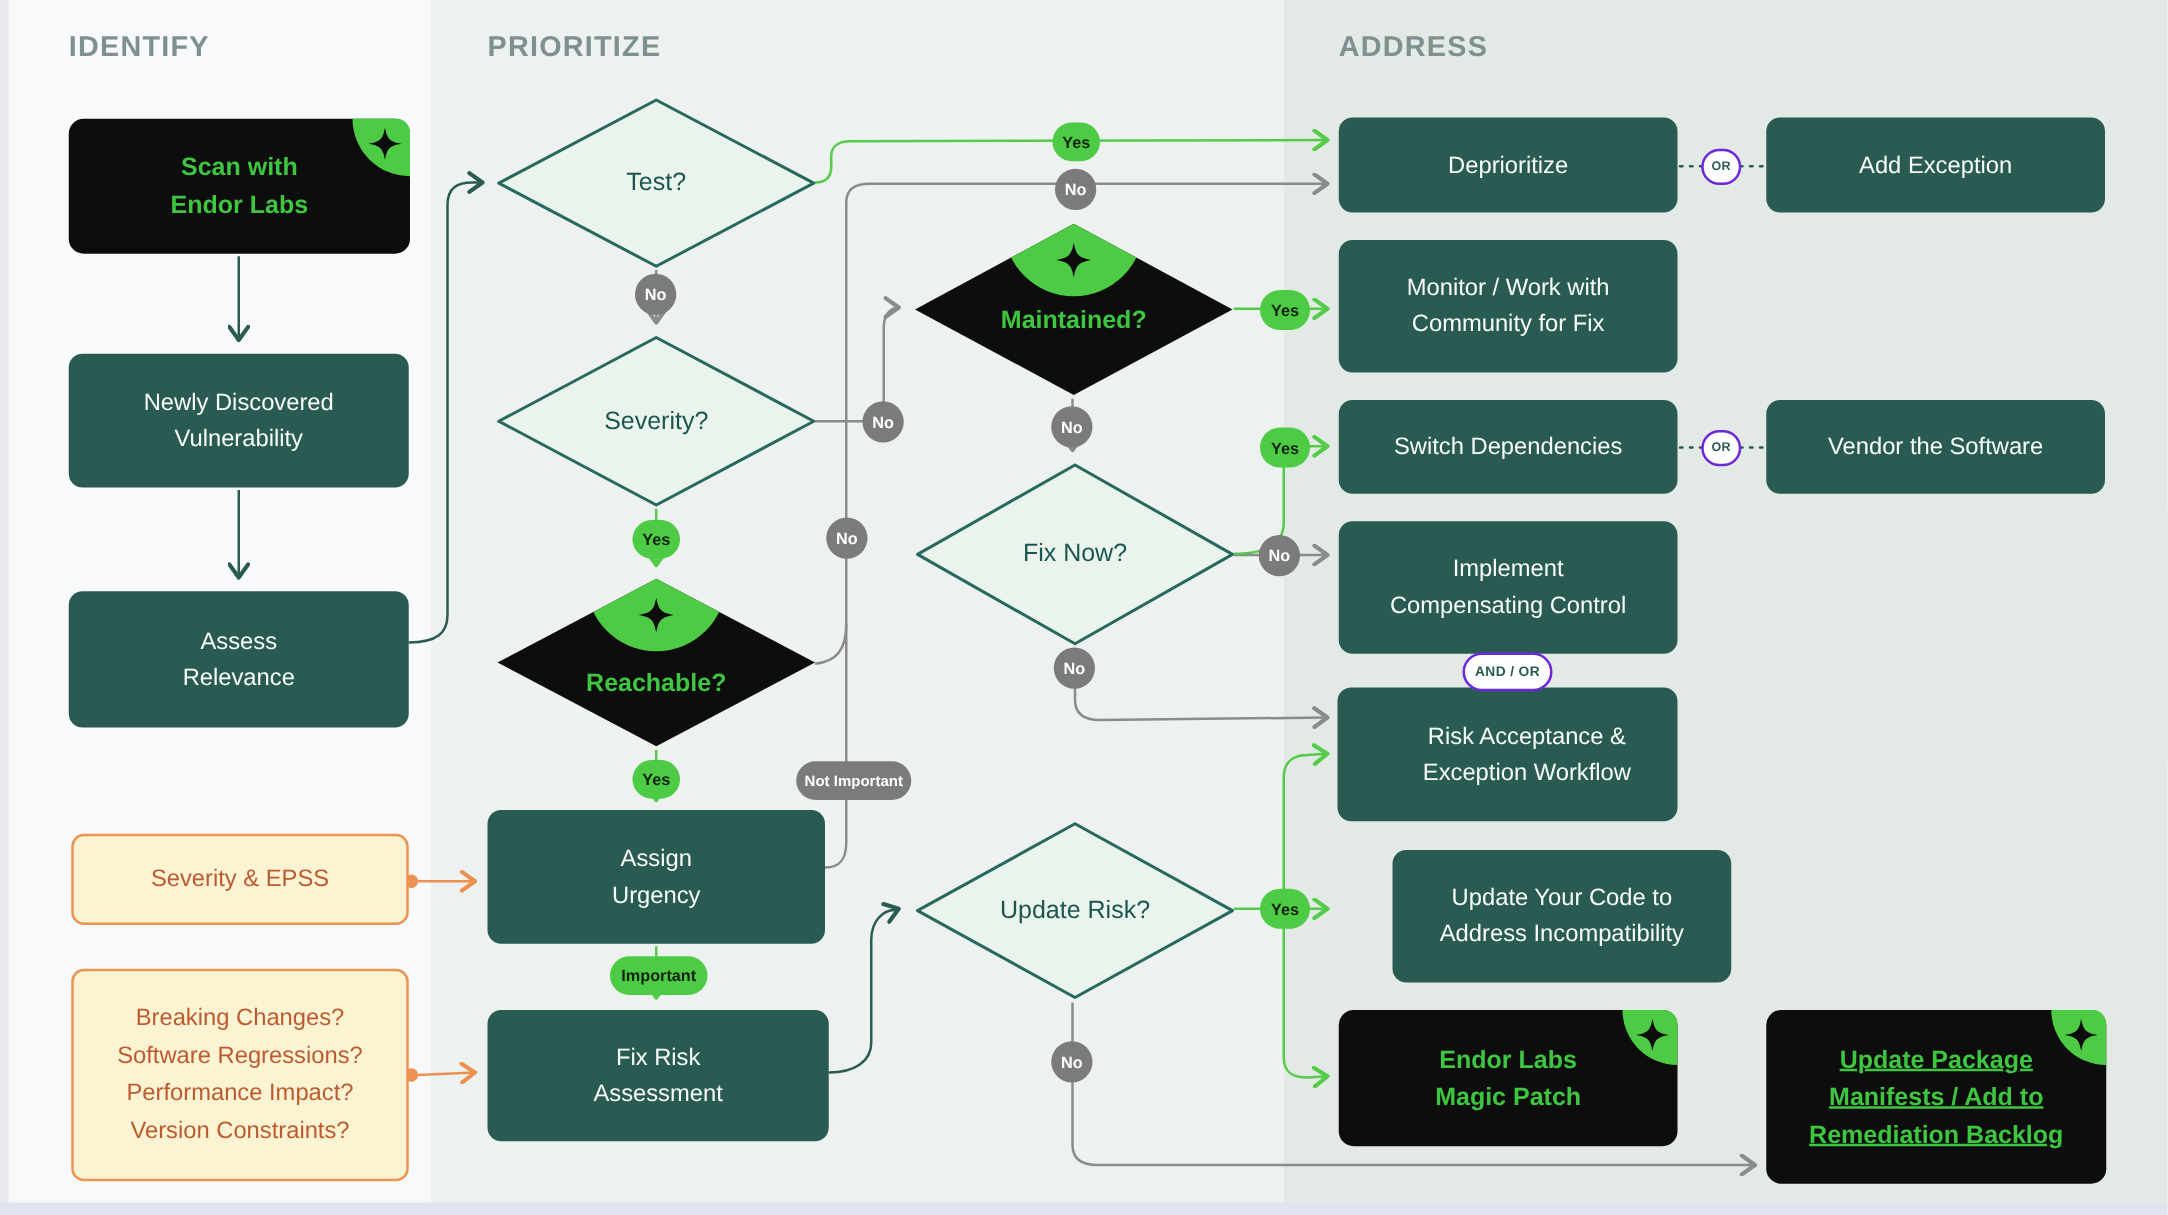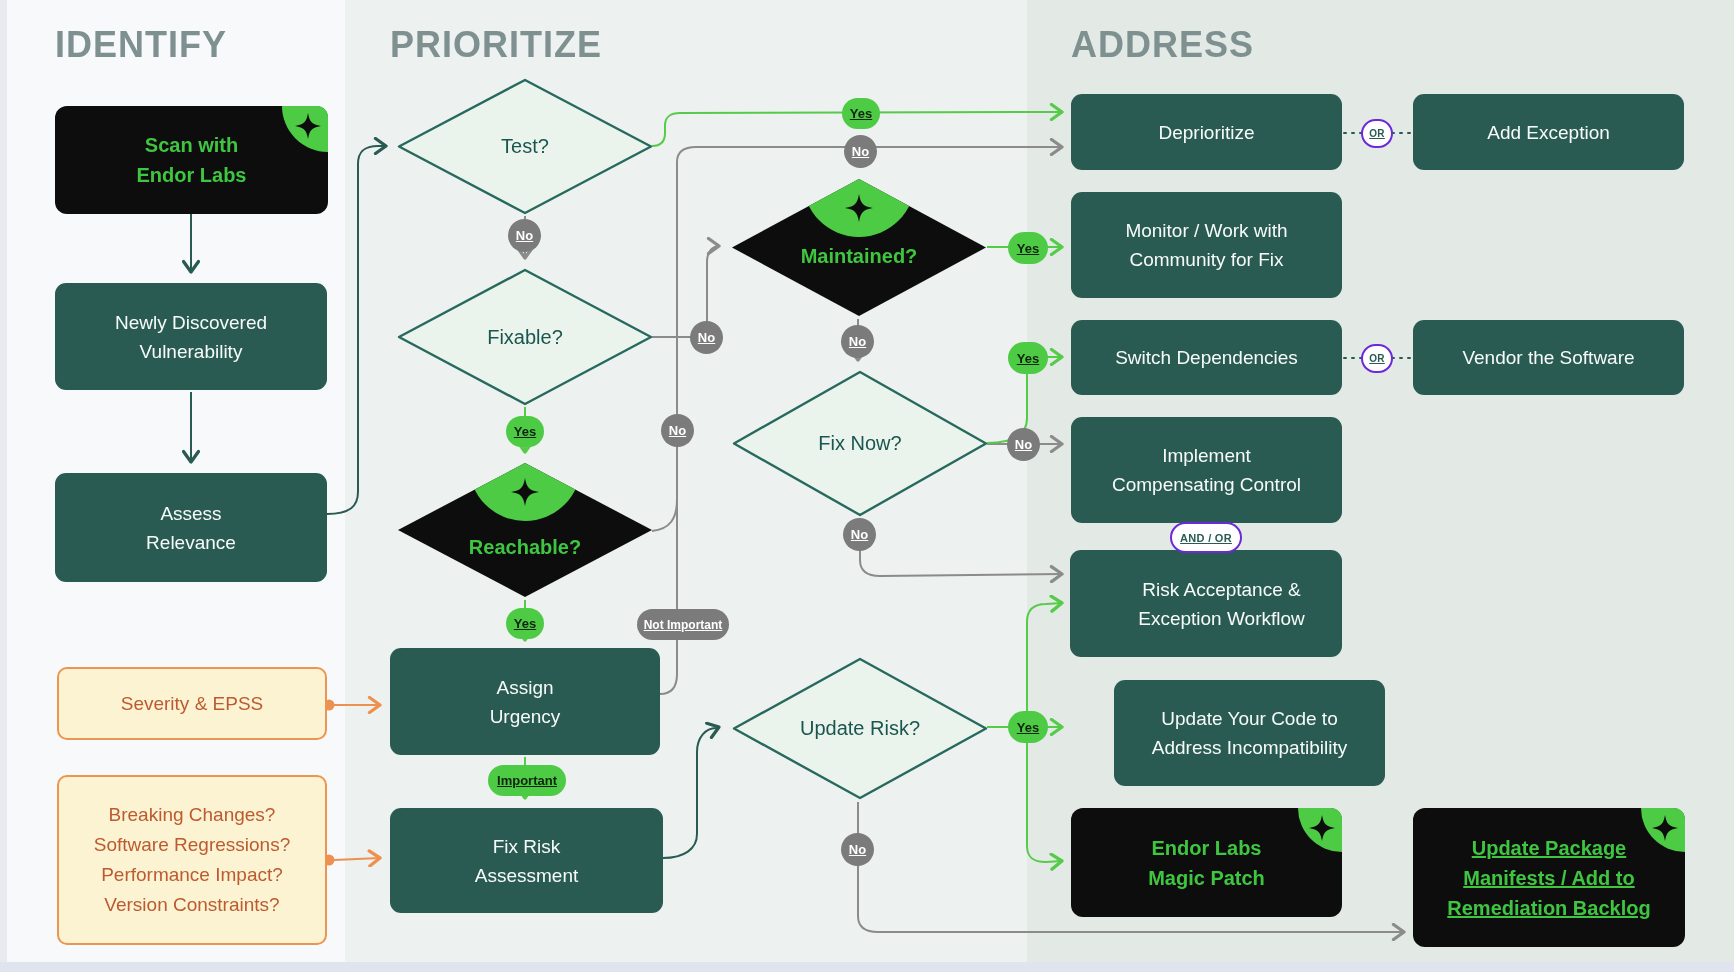--- a/index.html
+++ b/index.html
@@ -1,31 +1,31 @@
 <!DOCTYPE html>
 <html><head>
 <meta charset="utf-8">
 <style>
   html,body{margin:0;padding:0;background:#eef1ef;font-family:"Liberation Sans",sans-serif;}
   #stage{position:relative;width:1734px;height:972px;overflow:hidden;background:#eef1ef;}
   .panel{position:absolute;top:0;height:972px;}
   .edge-strip{position:absolute;}
-  .col-title{position:absolute;font-size:36px;font-weight:700;letter-spacing:1px;color:#7e9090;}
+  .col-title{position:absolute;font-size:23px;font-weight:700;letter-spacing:1px;color:#7e9090;}
   #wires{position:absolute;left:0;top:0;z-index:1;}
   .node{position:absolute;z-index:2;display:flex;align-items:center;justify-content:center;text-align:center;box-sizing:border-box;}
   .box{background:#2a5b53;border-radius:11px;color:#f7fbf9;font-size:19px;line-height:29px;font-weight:500;white-space:pre-line;}
   .box.black{background:#0d0d0d;color:#3fc640;font-weight:700;font-size:20px;line-height:30px;border-radius:12px;}
   .box.cream{background:#fbf3d1;border:2px solid #eb9552;color:#bc5a30;border-radius:10px;font-size:19px;line-height:30px;font-weight:500;}
   .badge-corner{position:absolute;top:0;right:0;width:46px;height:46px;background:#4ecb45;border-top-right-radius:11px;border-bottom-left-radius:100% 100%;}
   .badge-corner svg{position:absolute;top:7px;right:7px;}
   .diamond{background:transparent;}
   .diamond svg.shape{position:absolute;left:0;top:0;}
   .diamond .dlabel{position:relative;z-index:2;font-size:20px;font-weight:500;color:#1a564f;white-space:pre-line;}
   .diamond.black .dlabel{color:#3fc640;font-weight:700;}
-  .tag{position:absolute;z-index:3;display:flex;align-items:center;justify-content:center;border-radius:999px;font-weight:700;box-sizing:border-box;text-decoration:underline;}
+  .tag{position:absolute;z-index:3;display:flex;align-items:center;justify-content:center;border-radius:999px;font-weight:700;box-sizing:border-box;}
   .tag.green{background:#4ecb45;color:#10230e;font-size:13px;}
   .tag.gray{background:#7b7b7b;color:#ffffff;font-size:13px;text-align:right;}
   .tag.outline{background:#ffffff;border:2px solid #6d28d9;color:#2a5b53;font-size:11px;letter-spacing:.3px;}
 </style>
 </head>
 <body>
 
 <div id="stage">
 
   <div class="panel" style="left:0;width:345px;background:#f8f9fb;"></div>
@@ -94,21 +94,21 @@
       <circle cx="329" cy="705" r="5.5" fill="#ed9150" stroke="none"></circle>
       <circle cx="329" cy="860" r="5.5" fill="#ed9150" stroke="none"></circle>
 
       <g stroke="#2a5b53" stroke-dasharray="2 6" stroke-linecap="round">
         <path d="M1344,133 L1411,133"></path>
         <path d="M1344,358 L1411,358"></path>
       </g>
     </g>
   </svg>
 
-  <div class="node box black" style="left:55px;top:106px;width:273px;height:108px;justify-content:center;">
+  <div class="node box black" style="left:55px;top:95px;width:273px;height:108px;justify-content:center;">
     <div class="badge-corner">
       <svg width="26" height="26" viewBox="-13 -13 26 26">
           <path d="M0 -13 C1.8 -3.6, 3.6 -1.8, 13 0 C3.6 1.8, 1.8 3.6, 0 13 C-1.8 3.6, -3.6 1.8, -13 0 C-3.6 -1.8, -1.8 -3.6, 0 -13 Z" fill="#0d0d0d"></path>
         </svg>
     </div>
     <span>Scan with
 Endor Labs</span>
   </div>
 
   <div class="node box" style="left:55px;top:283px;width:272px;height:107px;">
@@ -136,21 +136,21 @@
     <svg class="shape" width="256" height="137" viewBox="0 0 256 137">
         <polygon points="128,2 254,68.5 128,135 2,68.5" fill="#eaf4ed" stroke="#27695d" stroke-width="2.4" stroke-linejoin="round"></polygon>
       </svg>
     <span class="dlabel">Test?</span>
   </div>
 
   <div class="node diamond" style="left:397px;top:268px;width:256px;height:138px;">
     <svg class="shape" width="256" height="138" viewBox="0 0 256 138">
         <polygon points="128,2 254,69 128,136 2,69" fill="#eaf4ed" stroke="#27695d" stroke-width="2.4" stroke-linejoin="round"></polygon>
       </svg>
-    <span class="dlabel">Fixable?</span>
+    <span class="dlabel">Severity?</span>
   </div>
 
   <div class="node diamond black" style="left:397px;top:462px;width:256px;height:136px;">
     <svg class="shape" width="256" height="136" viewBox="0 0 256 136">
       <defs>
           <clipPath id="clipReach">
             <polygon points="128,1 255,68 128,135 1,68"></polygon>
           </clipPath>
         </defs>
       <polygon points="128,1 255,68 128,135 1,68" fill="#0d0d0d"></polygon>

